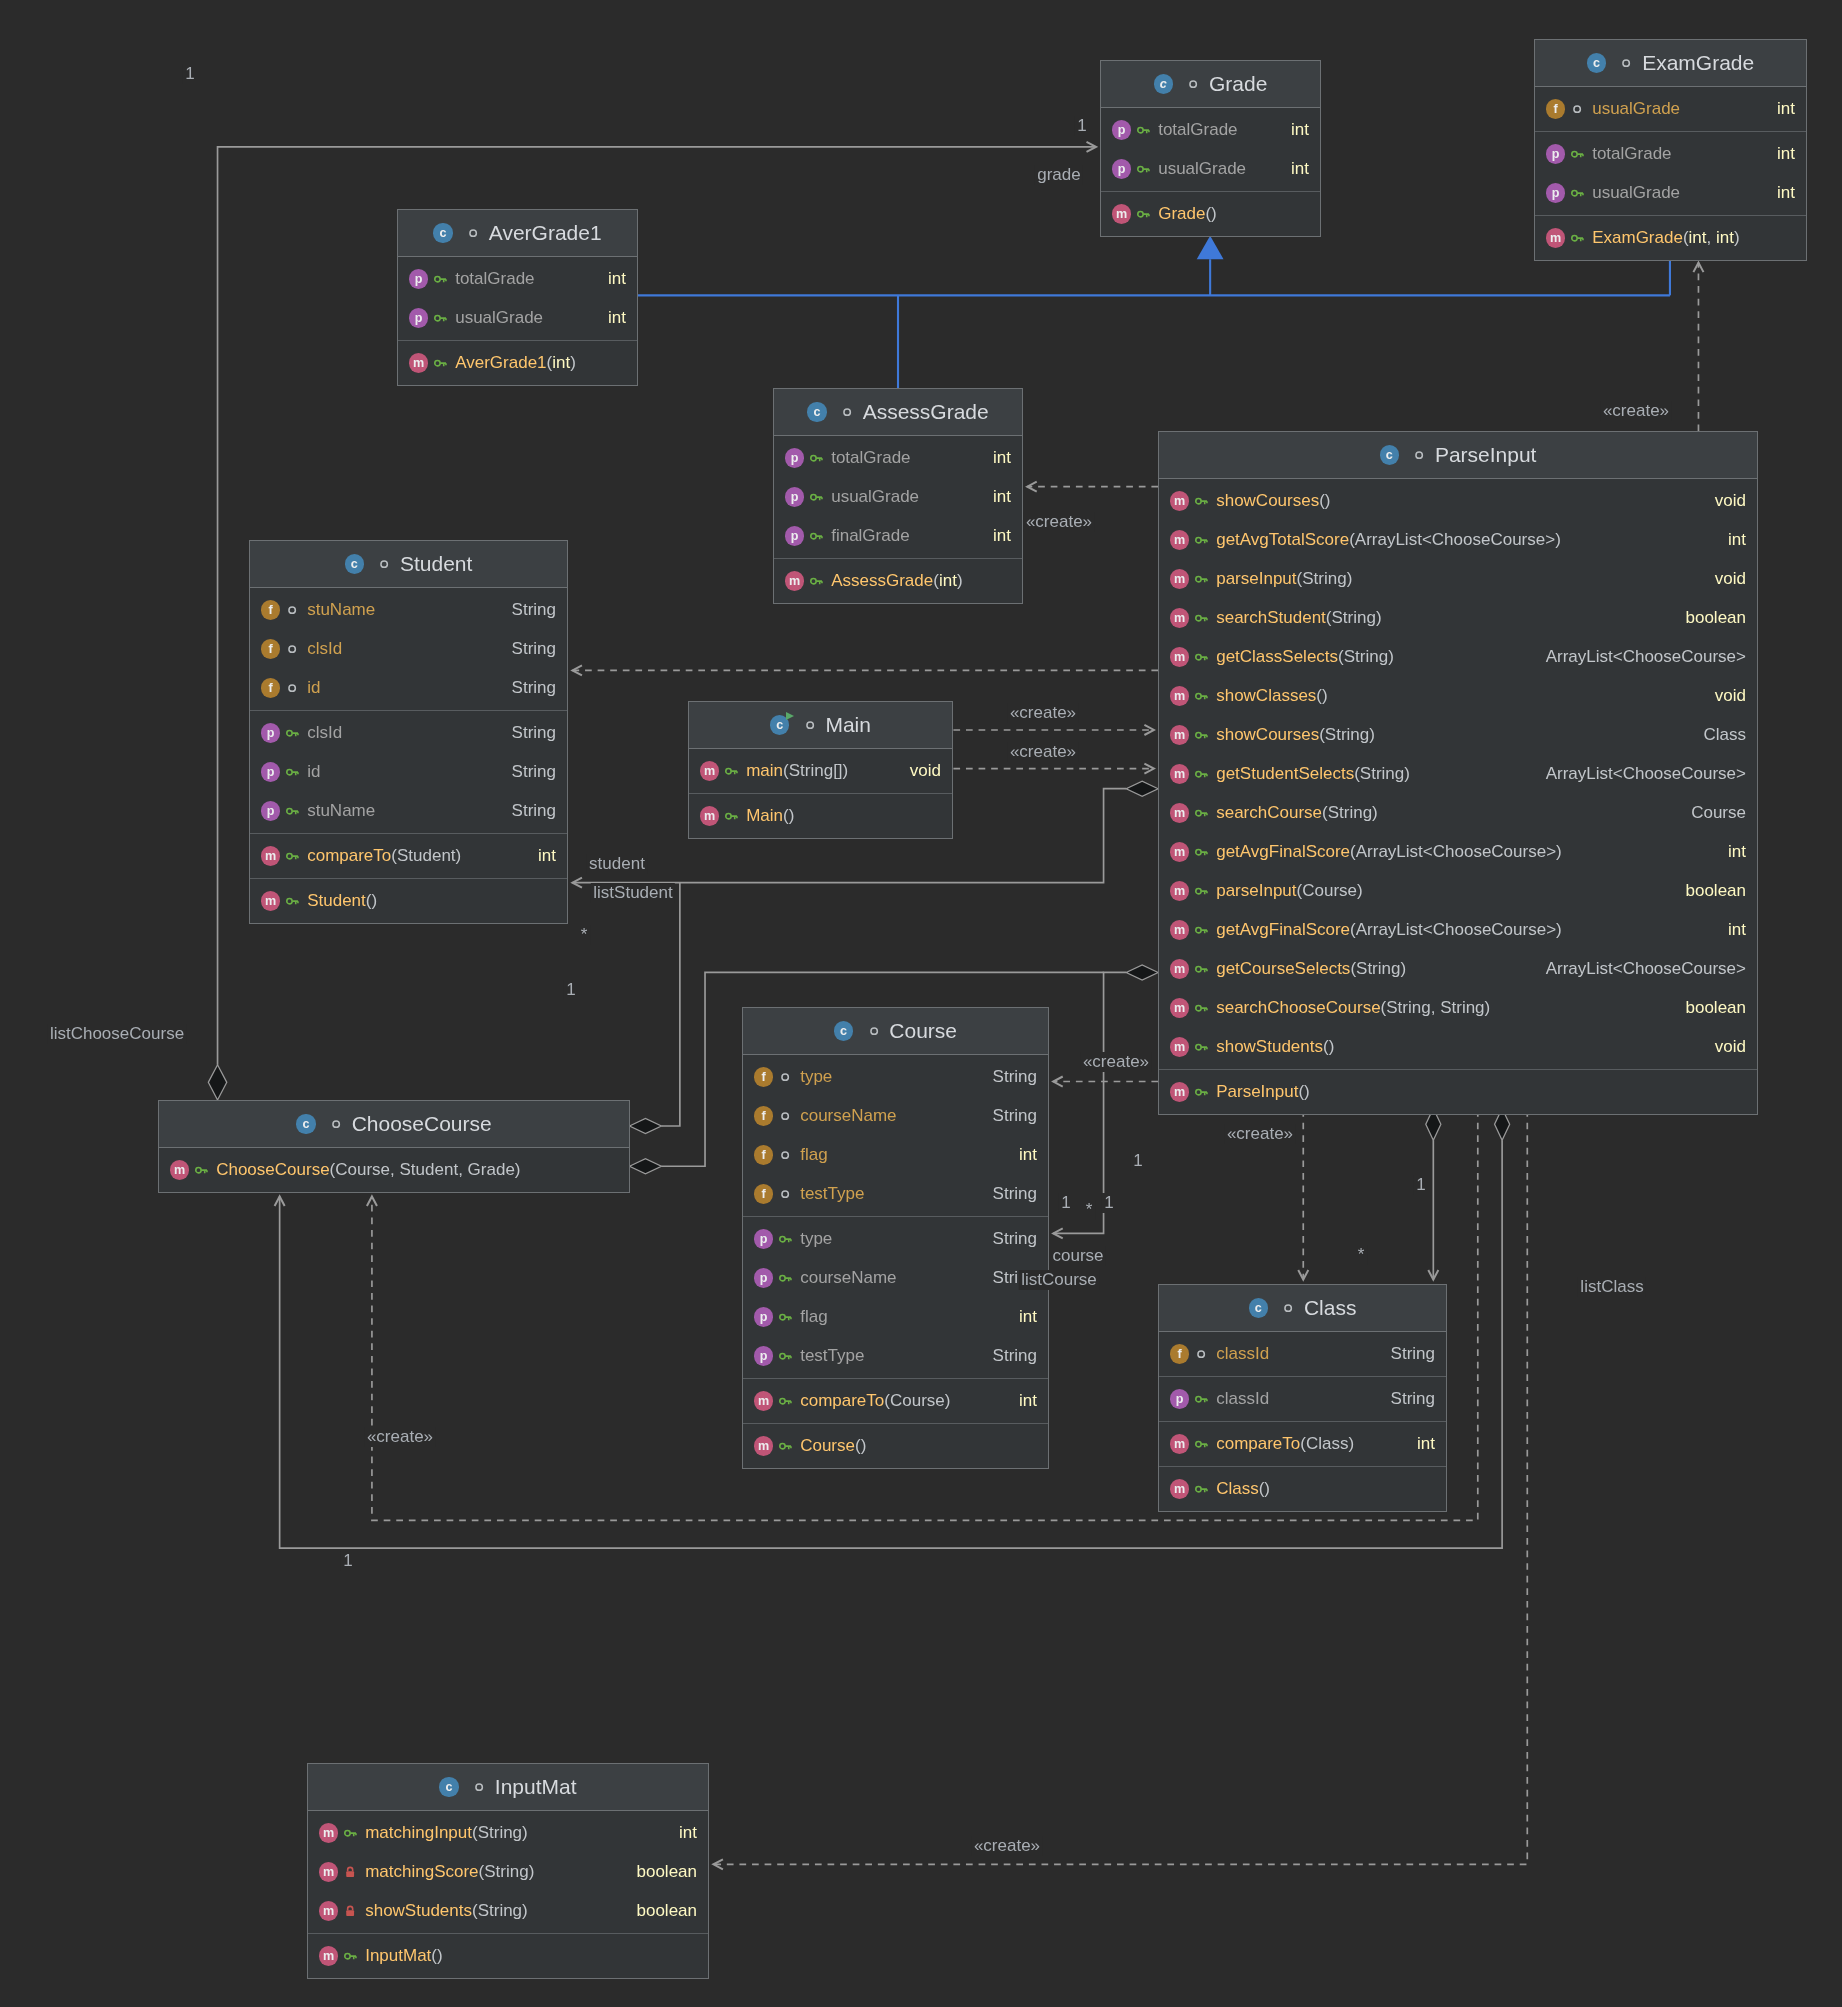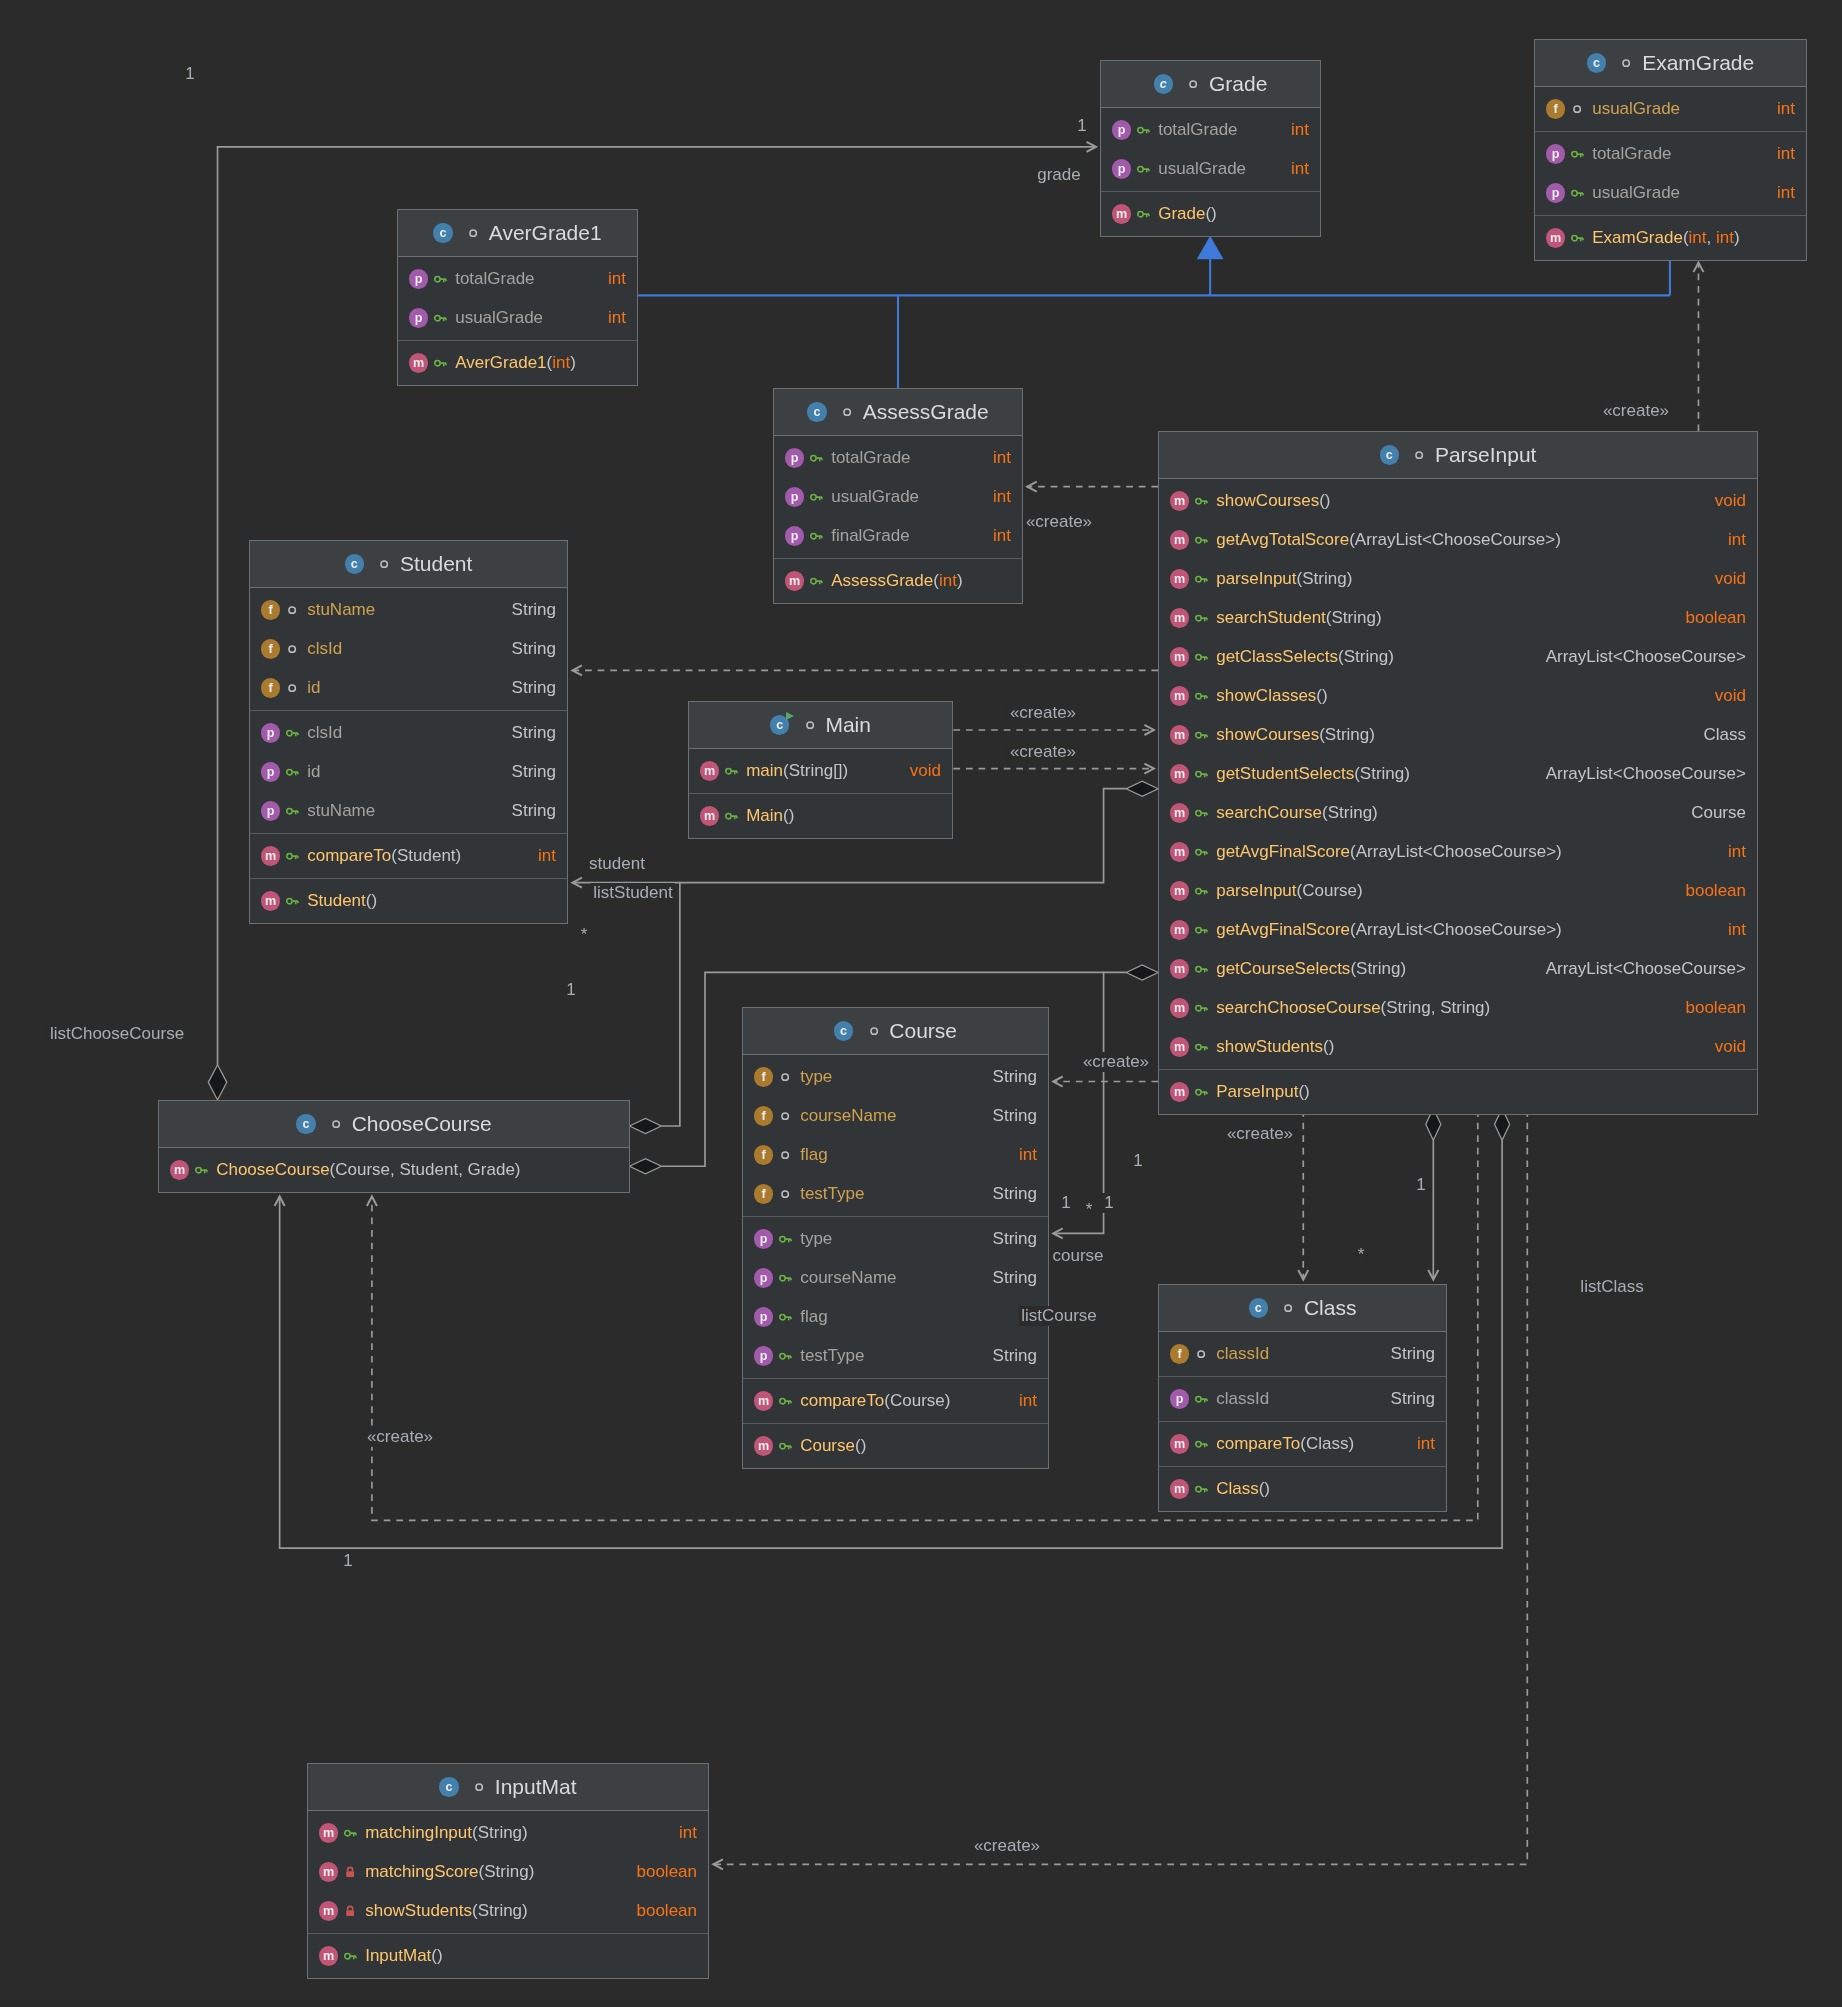--- a/index.html
+++ b/index.html
@@ -44,21 +44,21 @@
     position:absolute;right:-4.2px;top:-3.4px;width:0;height:0;
     border-left:8.4px solid #59a869;border-top:4.2px solid transparent;border-bottom:4.2px solid transparent;
   }
   .vis{flex:none;width:14.3px;height:14.3px;margin-left:5px}
   .vis svg{width:14.3px;height:14.3px;display:block}
   .mem-name{margin-left:7.6px}
   .fname{color:#d0a14f}
   .pname{color:#a3a3a3}
   .mname{color:#ffc66d}
   .plain{color:#c2c6ca}
-  .plain .kw{color:#f97316}
+  .plain .kw{color:#fef9c3}
   .type{margin-left:auto;padding-left:17px}
   .elabel{
     position:absolute;z-index:3;transform:translate(-50%,-50%);
     font-size:17px;color:#a9aeb4;background:#2b2b2b;padding:0 2.5px;white-space:nowrap;
   }
 </style>
 </head>
 <body>
 
 <svg id="edges" width="1843" height="2007" viewBox="0 0 2196 2392">
@@ -961,17 +961,17 @@
 <div class="elabel" style="left:1116px;top:1062px">«create»</div>
 <div class="elabel" style="left:1138px;top:1161px">1</div>
 <div class="elabel" style="left:1260px;top:1134px">«create»</div>
 <div class="elabel" style="left:1421px;top:1185px">1</div>
 <div class="elabel" style="left:1361px;top:1255px">*</div>
 <div class="elabel" style="left:1612px;top:1287px">listClass</div>
 <div class="elabel" style="left:1066px;top:1203px">1</div>
 <div class="elabel" style="left:1089px;top:1210px">*</div>
 <div class="elabel" style="left:1109px;top:1203px">1</div>
 <div class="elabel" style="left:1078px;top:1256px">course</div>
-<div class="elabel" style="left:1059px;top:1316px">listCourse</div>
+<div class="elabel" style="left:1059px;top:1280px">listCourse</div>
 <div class="elabel" style="left:348px;top:1561px">1</div>
 <div class="elabel" style="left:400px;top:1437px">«create»</div>
 <div class="elabel" style="left:1007px;top:1846px">«create»</div>
 
 
 </body></html>

